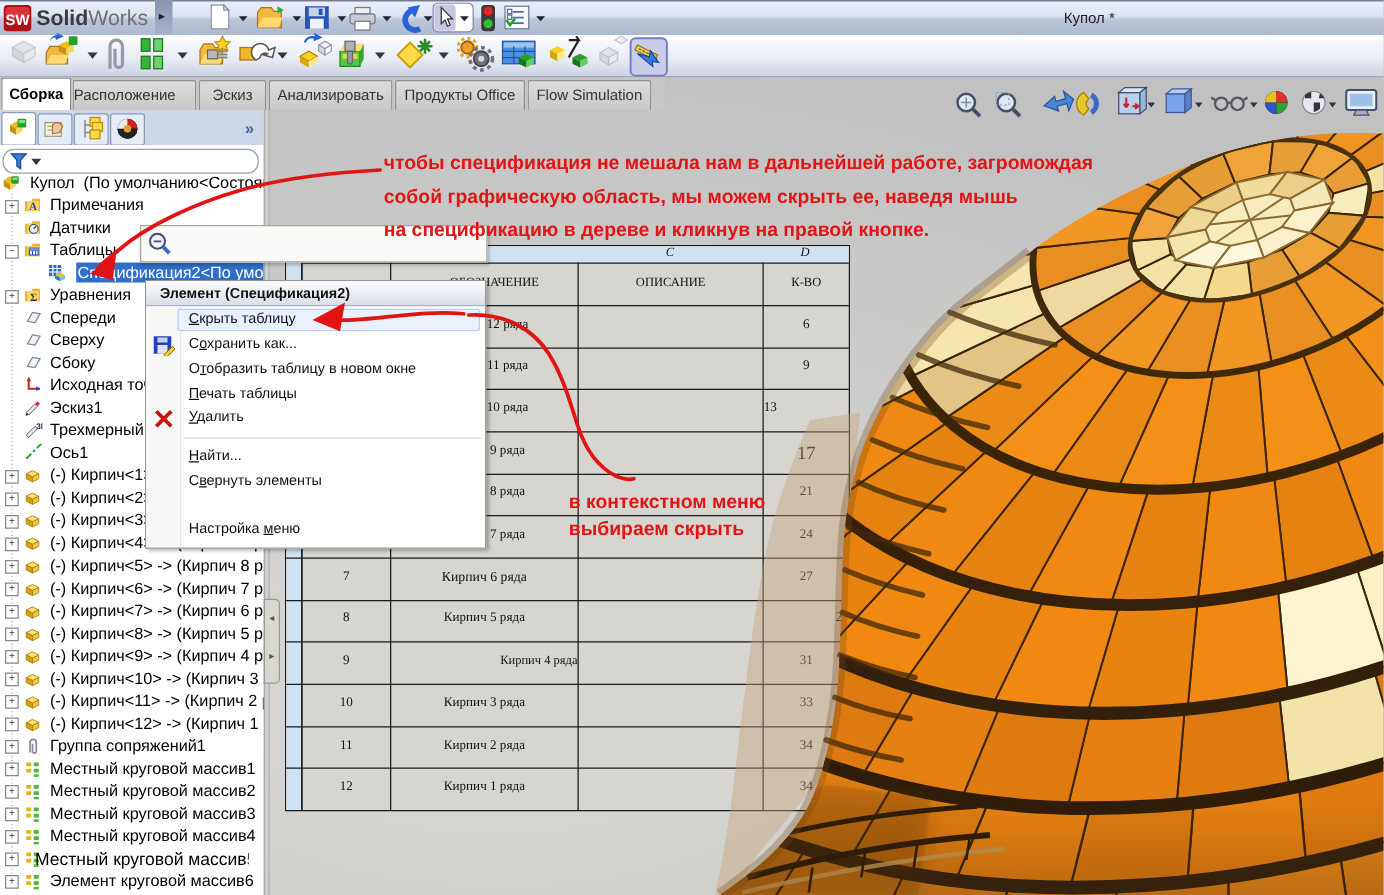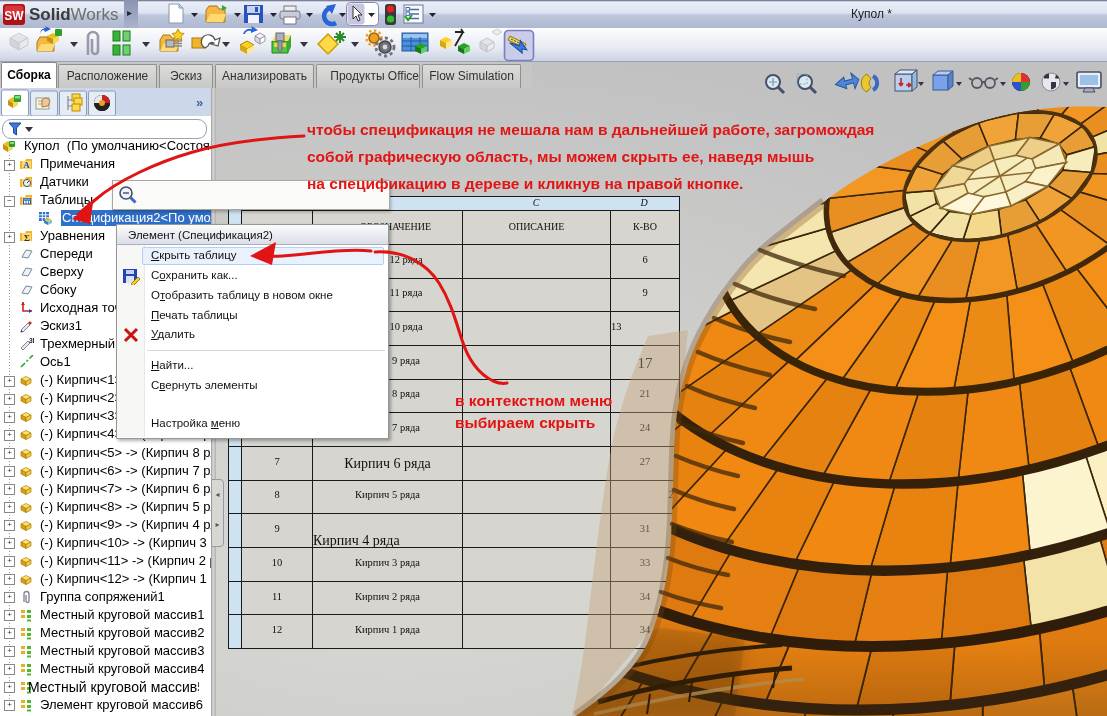--- a/index.html
+++ b/index.html
@@ -124,24 +124,24 @@
 <rect x="504.5" y="30.5" width="29" height="30" rx="4" fill="#c9cdea" stroke="#7a7ec0" stroke-width="1.6"></rect>
 <path d="M510,36 l16,8 -2,4 -16,-8 Z" fill="#f0d060" stroke="#907800"></path>
     <path d="M511,39 l2,1 M514,40.5 l2,1 M517,42 l2,1" stroke="#555" stroke-width="1"></path>
 <path d="M509,44 l14,8 -1,-4 5,0 -8,-8 0,5 Z" fill="#3a7ae0" stroke="#1a4a9a" transform="rotate(10 516 48)"></path>
 </svg>
 
 <div class="abs" style="left:0;top:62px;width:1107px;height:654px;background:radial-gradient(ellipse 900px 500px at 400px 480px,#d9d9d5 0%,#cfcfcc 45%,#c1c1c2 100%)"></div>
 
 <div class="abs" style="left:0;top:62px;width:532px;height:26px;background:#c6c6c4"></div>
 <div class="abs" style="left:1px;top:62px;width:56px;height:26px;background:#fff;border:1px solid #888;border-bottom:none;border-radius:2px 2px 0 0;font-weight:bold;font-size:12px;text-align:center;line-height:25px;box-sizing:border-box">Сборка</div>
-<div class="abs" style="left:58px;top:64px;width:99px;height:24px;background:linear-gradient(#dcdcda,#c8c8c6);border:1px solid #909090;border-bottom:none;border-radius:2px 2px 0 0;font-size:12px;color:#333;text-align:center;line-height:23px;box-sizing:border-box">Расположение</div>
+<div class="abs" style="left:58px;top:64px;width:99px;height:24px;background:linear-gradient(#dcdcda,#c8c8c6);border:1px solid #909090;border-bottom:none;border-radius:2px 2px 0 0;font-size:12px;color:#333;text-align:left;line-height:23px;box-sizing:border-box">Расположение</div>
 <div class="abs" style="left:159px;top:64px;width:54px;height:24px;background:linear-gradient(#dcdcda,#c8c8c6);border:1px solid #909090;border-bottom:none;border-radius:2px 2px 0 0;font-size:12px;color:#333;text-align:center;line-height:23px;box-sizing:border-box">Эскиз</div>
 <div class="abs" style="left:215px;top:64px;width:99px;height:24px;background:linear-gradient(#dcdcda,#c8c8c6);border:1px solid #909090;border-bottom:none;border-radius:2px 2px 0 0;font-size:12px;color:#333;text-align:center;line-height:23px;box-sizing:border-box">Анализировать</div>
-<div class="abs" style="left:316px;top:64px;width:104px;height:24px;background:linear-gradient(#dcdcda,#c8c8c6);border:1px solid #909090;border-bottom:none;border-radius:2px 2px 0 0;font-size:12px;color:#333;text-align:right;line-height:23px;box-sizing:border-box">Продукты Office</div>
+<div class="abs" style="left:316px;top:64px;width:104px;height:24px;background:linear-gradient(#dcdcda,#c8c8c6);border:1px solid #909090;border-bottom:none;border-radius:2px 2px 0 0;font-size:12px;color:#333;text-align:center;line-height:23px;box-sizing:border-box">Продукты Office</div>
 <div class="abs" style="left:422px;top:64px;width:99px;height:24px;background:linear-gradient(#dcdcda,#c8c8c6);border:1px solid #909090;border-bottom:none;border-radius:2px 2px 0 0;font-size:12px;color:#333;text-align:center;line-height:23px;box-sizing:border-box">Flow Simulation</div>
 
 <svg style="position:absolute;left:755px;top:66px" width="352" height="36">
 <g stroke="#44506a" fill="none" stroke-width="2">
 <circle cx="18" cy="16" r="7" fill="#dce8f2"></circle>
       <path d="M23,21 l6,6" stroke-width="3"></path>
       <path d="M14,16 h8 M18,12 v8" stroke="#7a90b0" stroke-width="1.2"></path>
 <circle cx="50" cy="16" r="7" fill="#dce8f2"></circle>
       <path d="M55,21 l6,6" stroke-width="3"></path>
       <rect x="42" y="8" width="10" height="10" fill="none" stroke="#8aa" stroke-dasharray="2,1.6" stroke-width="1"></rect>
@@ -218,27 +218,27 @@
 <div style="position:absolute;left:84px;top:90px;width:149px;text-align:center;font-size:10.5px">Кирпич 11 ряда</div>
 <div style="position:absolute;left:382px;top:90px;width:68px;text-align:center;font-size:10.5px">9</div>
 <div style="position:absolute;left:84px;top:124px;width:149px;text-align:center;font-size:10.5px">Кирпич 10 ряда</div>
 <div style="position:absolute;left:382px;top:124px;width:68px;font-size:10.5px">13</div>
 <div style="position:absolute;left:84px;top:158px;width:149px;text-align:center;font-size:10.5px">Кирпич 9 ряда</div>
 <div style="position:absolute;left:382px;top:158px;width:68px;text-align:center;font-size:15px">17</div>
 <div style="position:absolute;left:84px;top:191px;width:149px;text-align:center;font-size:10.5px">Кирпич 8 ряда</div>
 <div style="position:absolute;left:382px;top:191px;width:68px;text-align:center;font-size:10.5px">21</div>
 <div style="position:absolute;left:84px;top:225px;width:149px;text-align:center;font-size:10.5px">Кирпич 7 ряда</div>
 <div style="position:absolute;left:382px;top:225px;width:68px;text-align:center;font-size:10.5px">24</div>
-<div style="position:absolute;left:84px;top:259px;width:149px;text-align:center;font-size:14px">Кирпич 6 ряда</div>
+<div style="position:absolute;left:84px;top:259px;width:149px;text-align:center;font-size:11px">Кирпич 6 ряда</div>
 <div style="position:absolute;left:382px;top:259px;width:68px;text-align:center;font-size:10.5px">27</div>
 <div style="position:absolute;left:13px;top:259px;width:70px;text-align:center;font-size:10.5px">7</div>
 <div style="position:absolute;left:84px;top:292px;width:149px;text-align:center;font-size:10.5px">Кирпич 5 ряда</div>
 <div style="position:absolute;left:382px;top:292px;width:68px;text-align:right;font-size:10.5px">29</div>
 <div style="position:absolute;left:13px;top:292px;width:70px;text-align:center;font-size:10.5px">8</div>
-<div style="position:absolute;left:84px;top:336px;width:149px;text-align:left;font-size:14px">Кирпич 4 ряда</div>
+<div style="position:absolute;left:84px;top:326px;width:149px;text-align:right;font-size:10px">Кирпич 4 ряда</div>
 <div style="position:absolute;left:382px;top:326px;width:68px;text-align:center;font-size:10.5px">31</div>
 <div style="position:absolute;left:13px;top:326px;width:70px;text-align:center;font-size:10.5px">9</div>
 <div style="position:absolute;left:84px;top:360px;width:149px;text-align:center;font-size:10.5px">Кирпич 3 ряда</div>
 <div style="position:absolute;left:382px;top:360px;width:68px;text-align:center;font-size:10.5px">33</div>
 <div style="position:absolute;left:13px;top:360px;width:70px;text-align:center;font-size:10.5px">10</div>
 <div style="position:absolute;left:84px;top:394px;width:149px;text-align:center;font-size:10.5px">Кирпич 2 ряда</div>
 <div style="position:absolute;left:382px;top:394px;width:68px;text-align:center;font-size:10.5px">34</div>
 <div style="position:absolute;left:13px;top:394px;width:70px;text-align:center;font-size:10.5px">11</div>
 <div style="position:absolute;left:84px;top:427px;width:149px;text-align:center;font-size:10.5px">Кирпич 1 ряда</div>
 <div style="position:absolute;left:382px;top:427px;width:68px;text-align:center;font-size:10.5px">34</div>
@@ -965,21 +965,21 @@
 <div class="abs" style="left:211px;top:479px;width:11px;height:66px;background:#d8d8d2;border:1px solid #999;border-radius:0 4px 4px 0;font-size:8px;color:#555;text-align:center;line-height:30px">◂<br>▸</div>
 
 <div class="abs" style="left:112px;top:180px;width:276px;height:28px;background:#fafaf8;border:1px solid #a8a8a0;box-shadow:1px 2px 3px rgba(0,0,0,0.25)"></div>
 <svg class="abs" style="left:117px;top:184px" width="24" height="22">
     <circle cx="9" cy="9" r="6" fill="#eef2f8" stroke="#44506a" stroke-width="1.6"></circle>
     <path d="M6,9 h6" stroke="#44506a" stroke-width="1.4"></path>
     <path d="M13.5,13.5 l5,5" stroke="#3a6ac8" stroke-width="3"></path>
   </svg>
 
 <div style="position:absolute;left:116px;top:224px;width:271px;height:213px;background:#fff;border:1px solid #979797;box-shadow:2px 2px 3px rgba(0,0,0,0.3);font-size:11.5px;color:#111">
-<div style="position:absolute;left:0;top:0;width:100%;height:20px;background:linear-gradient(#fcfcfd,#dadee8);border-bottom:1px solid #aab0c0;font-weight:normal;line-height:20px;padding-left:11px;box-sizing:border-box">Элемент (Спецификация2)</div>
+<div style="position:absolute;left:0;top:0;width:100%;height:20px;background:linear-gradient(#fcfcfd,#dadee8);border-bottom:1px solid #aab0c0;font-weight:bold;line-height:20px;padding-left:11px;box-sizing:border-box">Элемент (Спецификация2)</div>
 <div style="position:absolute;left:0;top:20px;width:27px;height:192px;background:#f7f7f5;border-right:1px solid #e8e8e6"></div>
 <div style="position:absolute;left:25px;top:22px;width:242px;height:18px;background:#e9f1fc;border:1px solid #b5cfec;border-radius:2px;box-sizing:border-box"></div>
 <div style="position:absolute;left:34px;top:22px;height:16px;line-height:16px;white-space:nowrap"><u>С</u>крыть таблицу</div>
 <div style="position:absolute;left:34px;top:42px;height:16px;line-height:16px;white-space:nowrap">С<u>о</u>хранить как...</div>
 <div style="position:absolute;left:34px;top:62px;height:16px;line-height:16px;white-space:nowrap">О<u>т</u>образить таблицу в новом окне</div>
 <div style="position:absolute;left:34px;top:82px;height:16px;line-height:16px;white-space:nowrap"><u>П</u>ечать таблицы</div>
 <div style="position:absolute;left:34px;top:101px;height:16px;line-height:16px;white-space:nowrap"><u>У</u>далить</div>
 <div style="position:absolute;left:34px;top:132px;height:16px;line-height:16px;white-space:nowrap"><u>Н</u>айти...</div>
 <div style="position:absolute;left:34px;top:152px;height:16px;line-height:16px;white-space:nowrap">С<u>в</u>ернуть элементы</div>
 <div style="position:absolute;left:34px;top:190px;height:16px;line-height:16px;white-space:nowrap">Настройка <u>м</u>еню</div>

